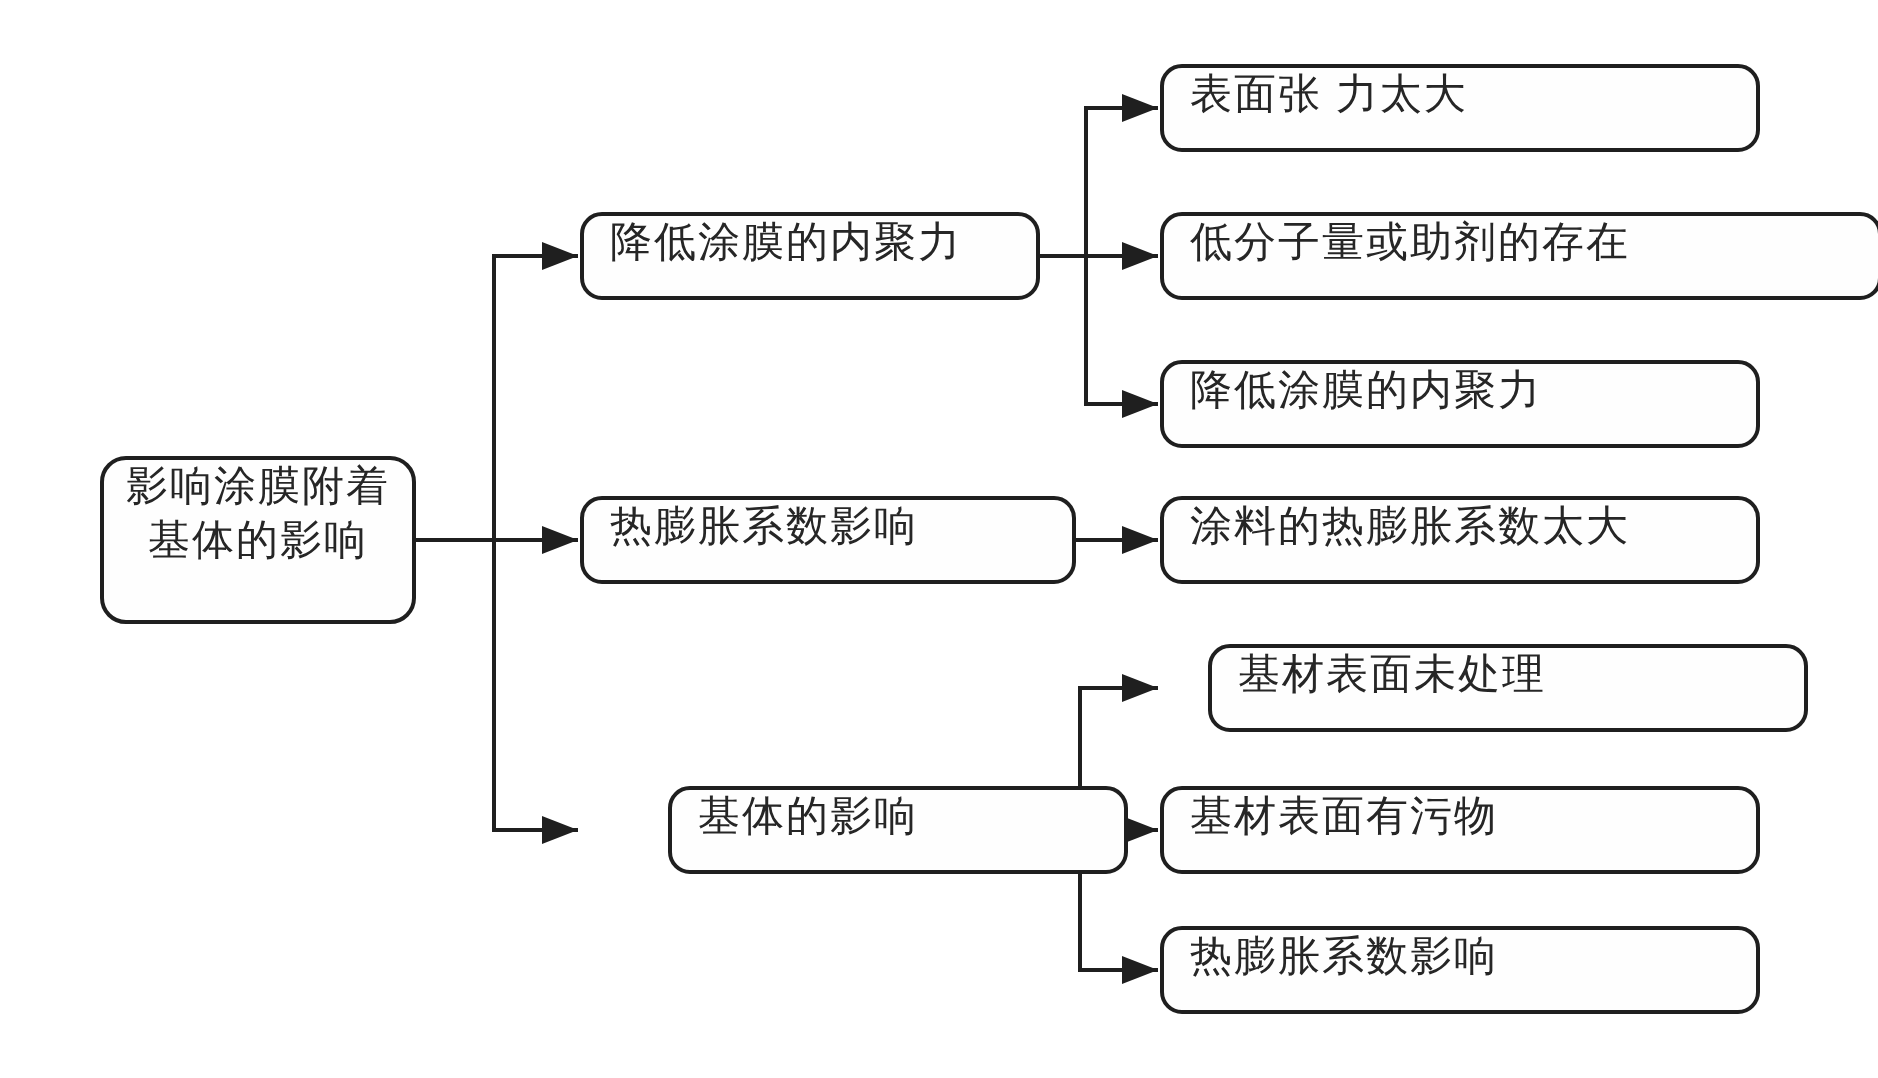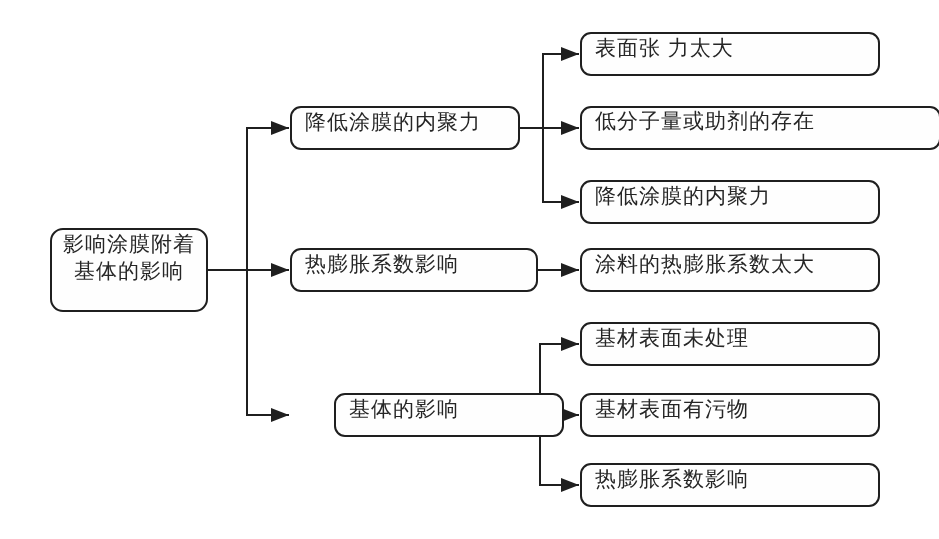--- a/index.html
+++ b/index.html
@@ -36,21 +36,21 @@
   .node.center{justify-content:center;text-align:center;white-space:normal;}
   
   .root{left:50px;top:228px;width:158px;height:84px;border-radius:13px;}
   .m1{left:290px;top:106px;width:230px;height:44px;}
   .m2{left:290px;top:248px;width:248px;height:44px;}
   .m3{left:290px;top:393px;width:230px;height:44px;margin-left:44px;}
   .l1{left:580px;top:32px;width:300px;height:44px;}
   .l2{left:580px;top:106px;width:361px;height:44px;font-family:Liberation Serif, serif;}
   .l3{left:580px;top:180px;width:300px;height:44px;}
   .l4{left:580px;top:248px;width:300px;height:44px;}
-  .l5{left:580px;top:322px;width:300px;height:44px;}
+  .l5{left:604px;top:322px;width:300px;height:44px;}
   .l6{left:580px;top:393px;width:300px;height:44px;}
   .l7{left:580px;top:463px;width:300px;height:44px;}
 </style>
 </head>
 <body>
 
 <div class="stage">
 
   <svg class="connector" width="939" height="539" viewBox="0 0 939 539" aria-hidden="true">
     <defs>

